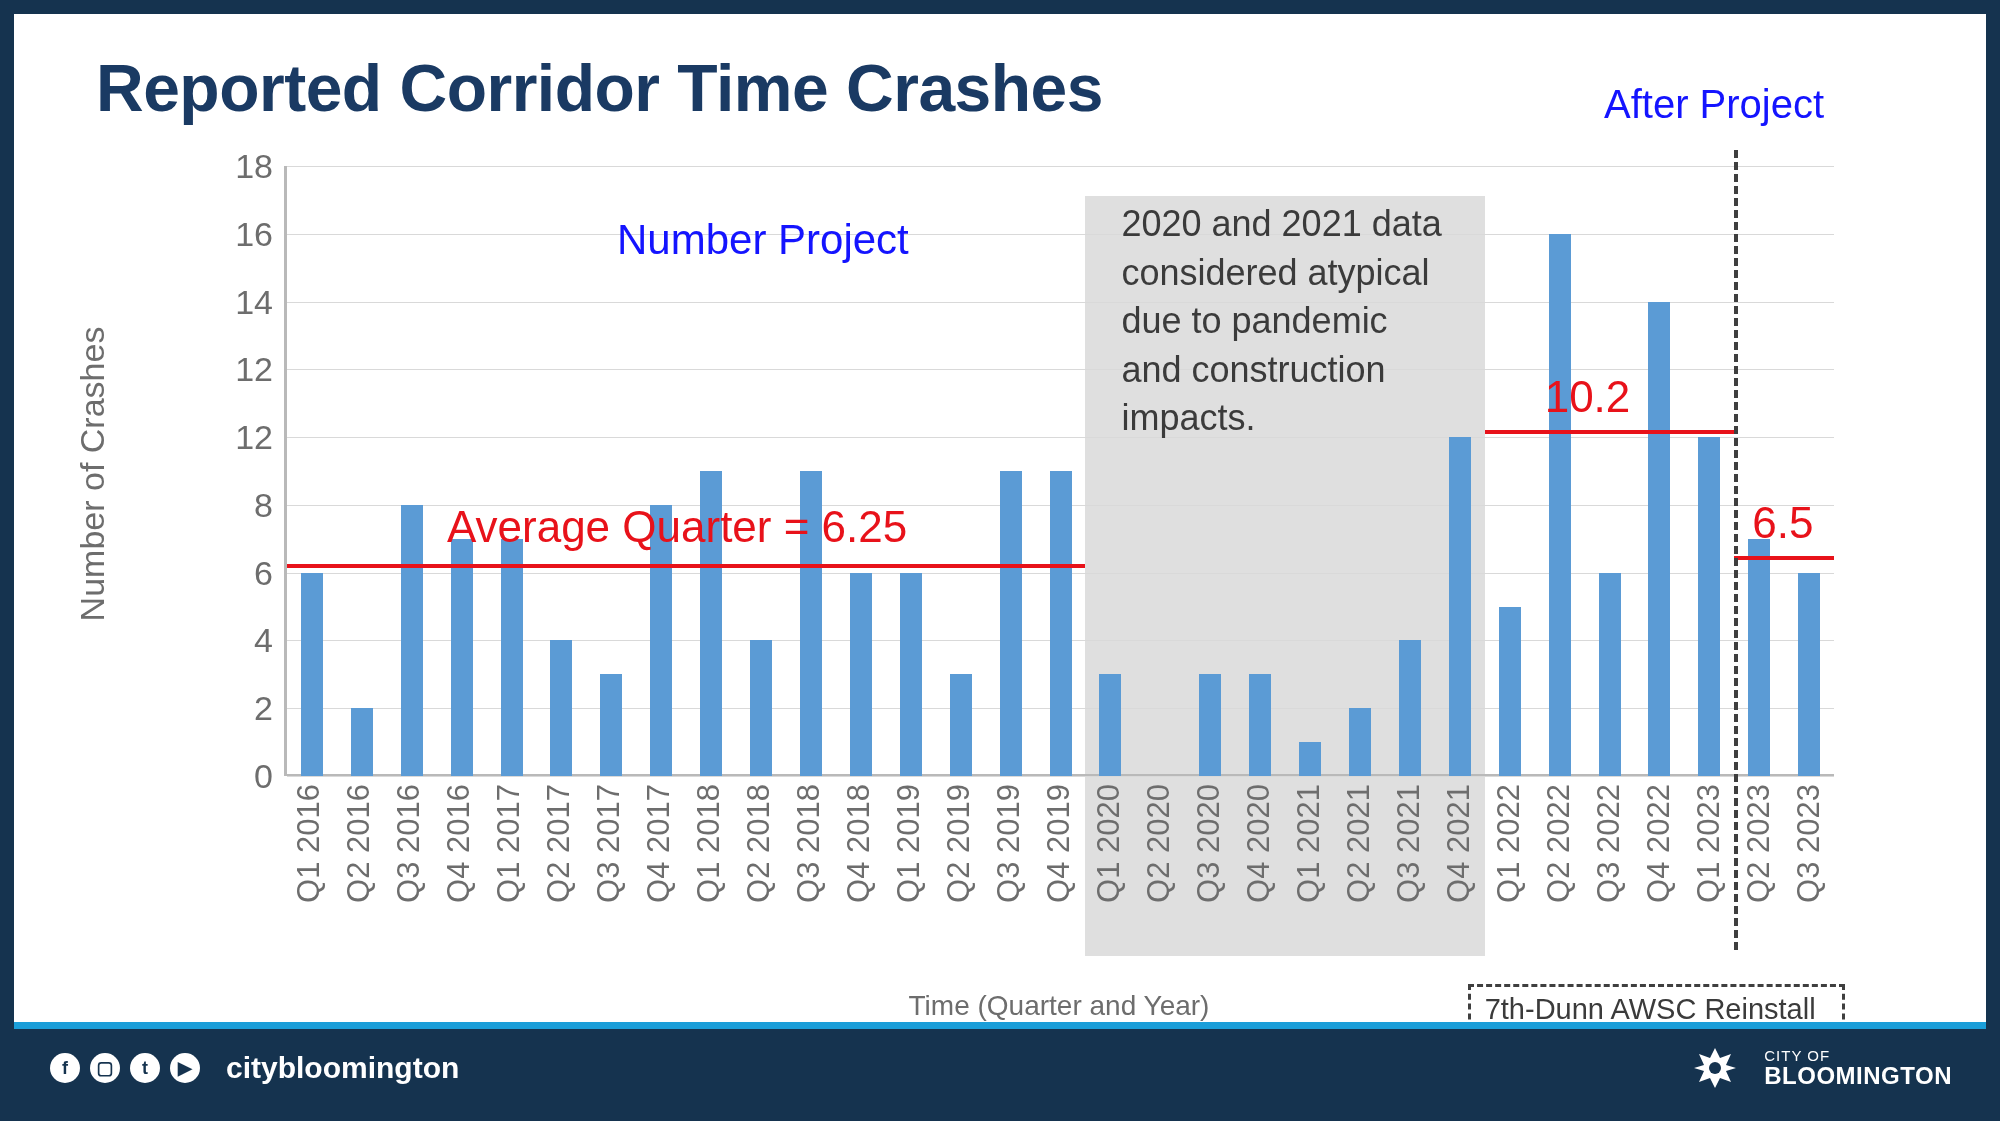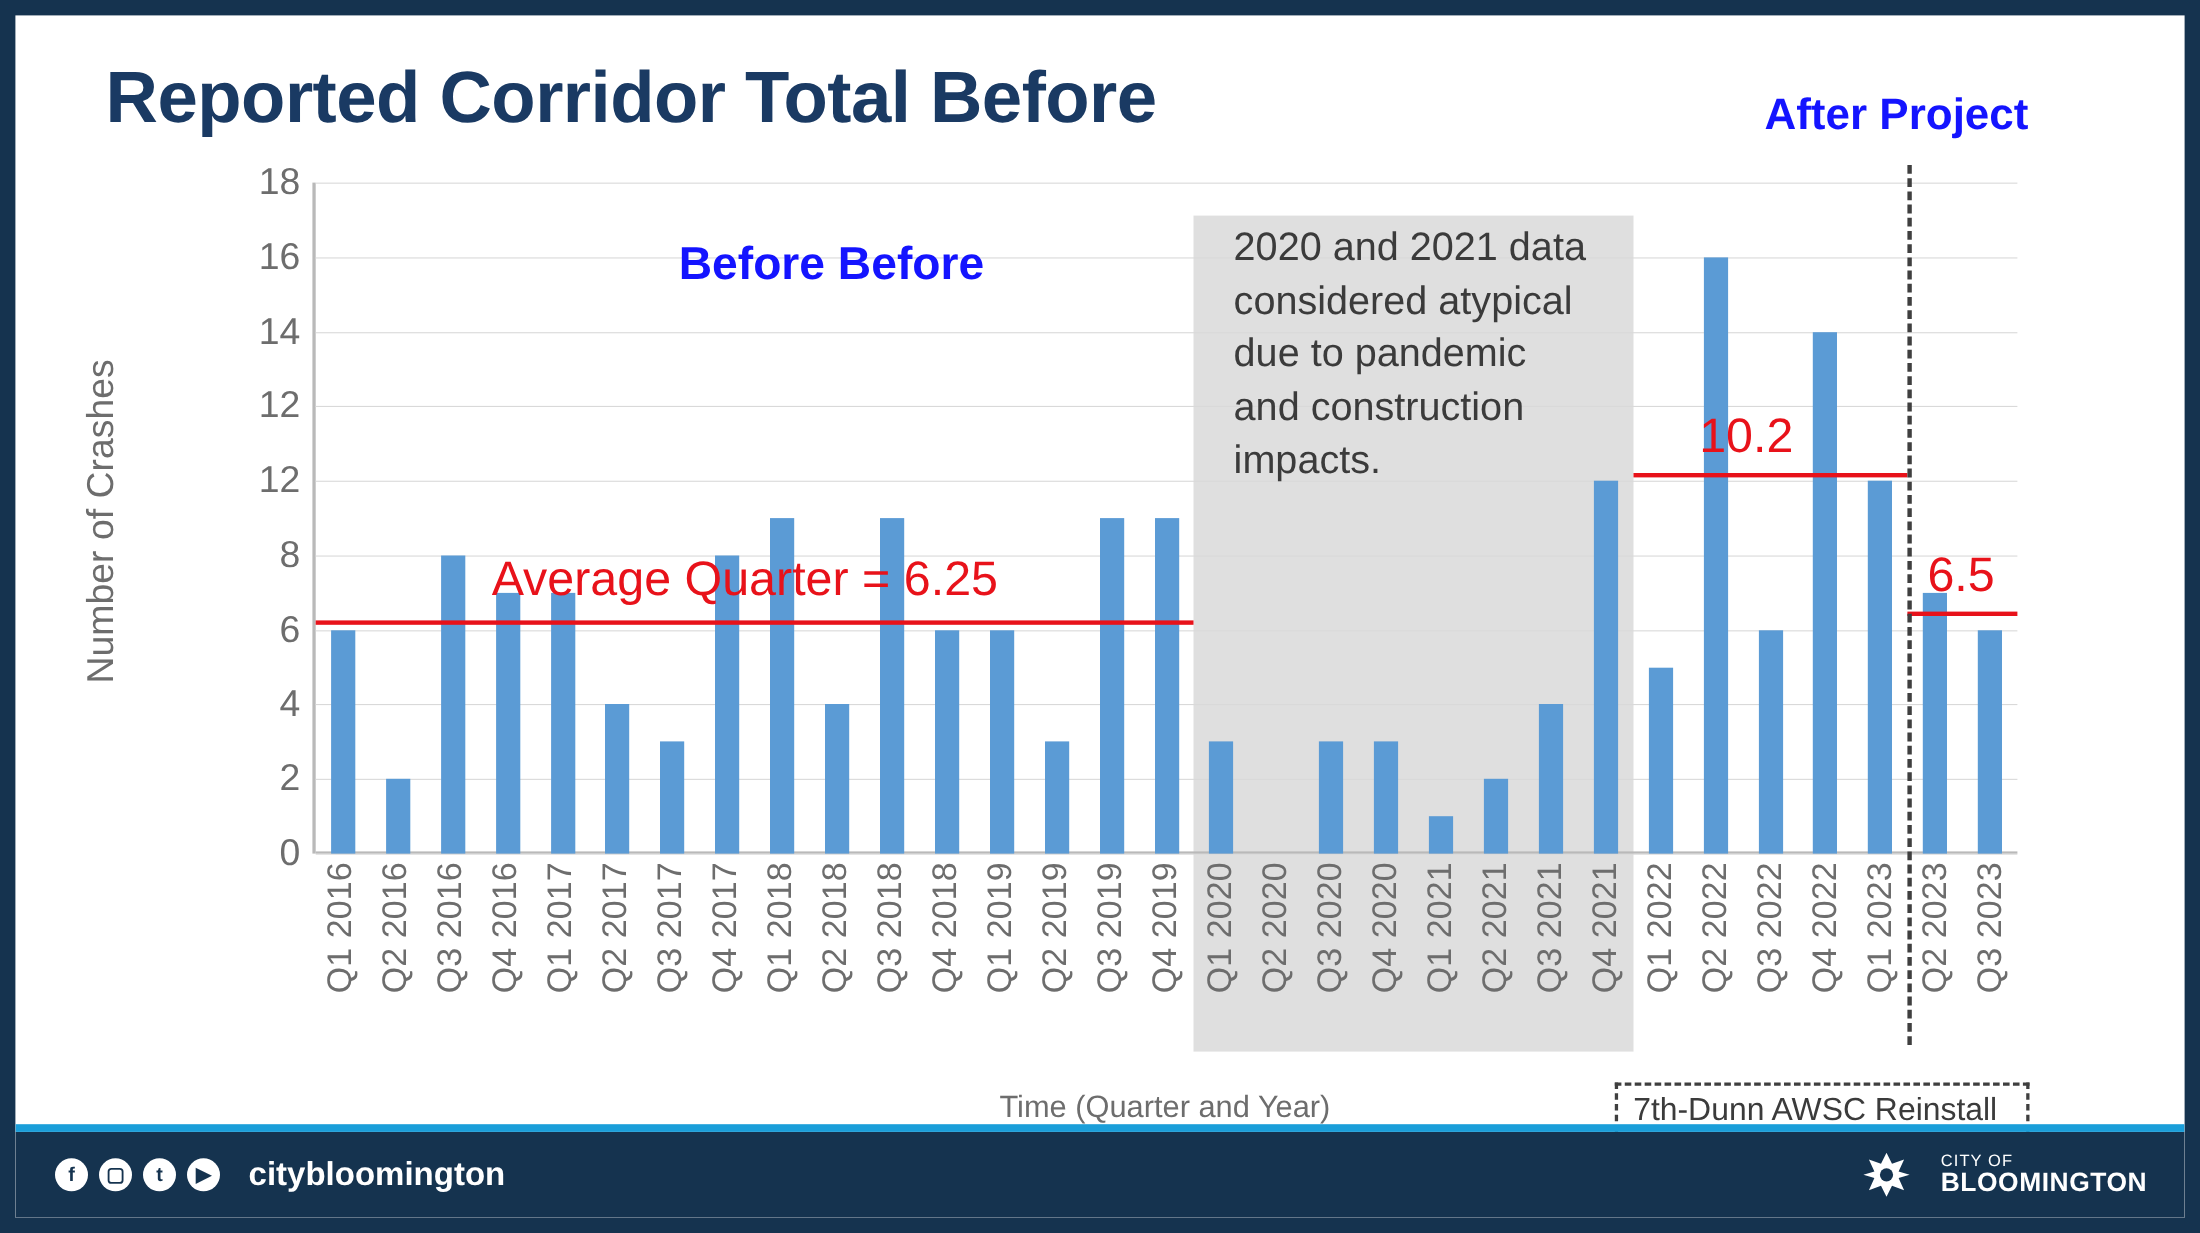--- a/index.html
+++ b/index.html
@@ -161,21 +161,21 @@
     color: #e8121a;
     font-size: 44px;
     white-space: nowrap;
     z-index: 4;
     text-align: center;
   }
 
   .before-label, .after-label {
     position: absolute;
     color: #1414ff;
-    font-weight: bold;
+    font-weight: normal;
     white-space: nowrap;
     z-index: 5;
   }
   .before-label { font-size: 42px; }
   .after-label  { font-size: 40px; }
 
   .pandemic-note {
     position: absolute;
     font-size: 36px;
     color: #3b3b3b;
@@ -269,21 +269,21 @@
     font-size: 24px;
     font-weight: bold;
     letter-spacing: 0.5px;
   }
 </style>
 </head>
 <body>
 
 <div class="slide">
 
-  <div class="title">Reported Corridor Total Before</div>
+  <div class="title">Reported Corridor Time Crashes</div>
 
   <div class="after-label" style="left:1590px; top:68px;">After Project</div>
 
   <div class="chart-area">
 
     <div class="ylabel">Number of Crashes</div>
 
     <div class="plot" id="plot">
 
       <div class="shade" id="shade" style="left: 798.452px; width: 399.226px; top: 30px; height: 760px; background: rgb(217, 217, 217);"></div>
@@ -411,21 +411,21 @@
       <div class="avg-line" id="avg0" style="left: 0px; width: 798.452px; top: 398.194px; background: rgb(232, 18, 26);"></div>
       <div class="avg-line" id="avg1" style="left: 1197.68px; width: 249.516px; top: 264.333px; background: rgb(232, 18, 26);"></div>
       <div class="avg-line" id="avg2" style="left: 1447.19px; width: 99.8065px; top: 389.722px; background: rgb(232, 18, 26);"></div>
 
       <div class="avg-text" id="avgt0" style="left: 160px; top: 336.194px;">Average Quarter = 6.25</div>
       <div class="avg-text" id="avgt1" style="left: 1257.68px; top: 206.333px;">10.2</div>
       <div class="avg-text" id="avgt2" style="left: 1465.19px; top: 331.722px;">6.5</div>
 
       <div class="divider" id="divider" style="left: 1447.19px; top: -16px; height: 800px;"></div>
 
-      <div class="before-label" style="left:330px; top:50px;">Before Before</div>
+      <div class="before-label" style="left:330px; top:50px;">Number Project</div>
 
       <div class="pandemic-note" id="note" style="left: 834.452px; top: 34px; width: 329.226px;">2020 and 2021 data considered atypical due to pandemic and construction impacts.</div>
     </div>
 
     <div class="xticks" id="xticks">
         <div class="xtick">
           <span>Q1 2016</span>
         </div>
         <div class="xtick">
           <span>Q2 2016</span>

